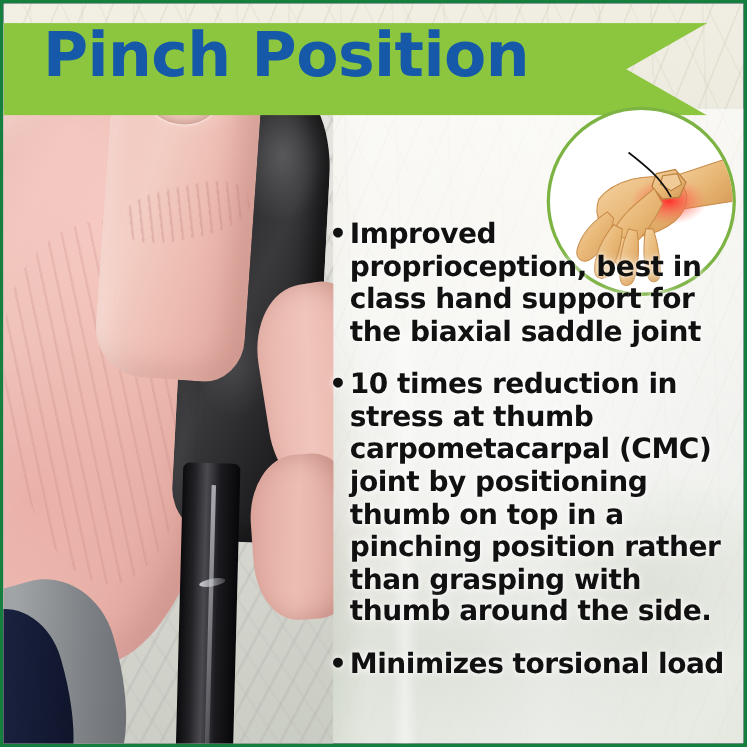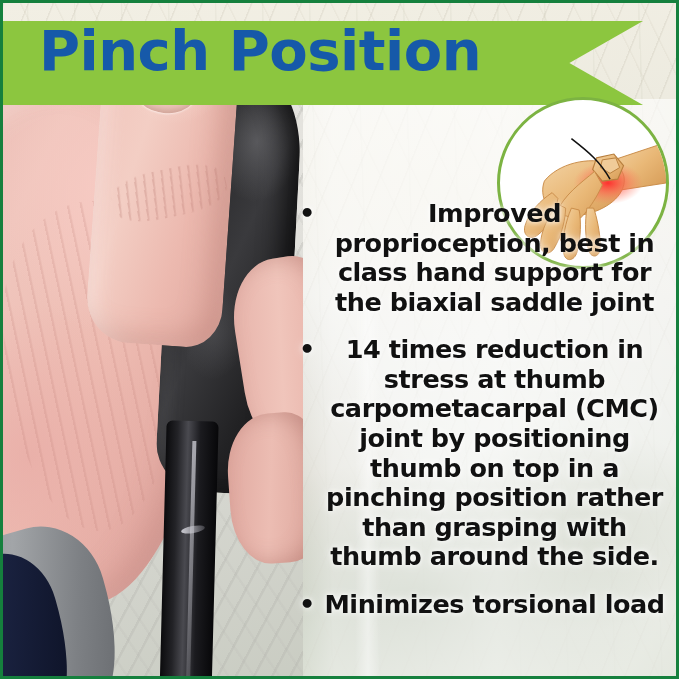--- a/index.html
+++ b/index.html
@@ -249,21 +249,20 @@
     color: #1a1a1a;
     letter-spacing: -0.1px;
   }
   .anatomy { position: absolute; inset: 0; }
 
   
   .bullets {
     position: absolute;
     left: 296px; top: 196px;
     width: 372px;
-    text-align: center;
   }
   .bullet {
     position: relative;
     margin: 0 0 18px 0;
     padding-left: 19px;
     font-family: "DejaVu Sans", "Liberation Sans", sans-serif;
     font-size: 25.5px;
     font-weight: bold;
     line-height: 1.16;
     color: #111111;
@@ -343,17 +342,17 @@
       <path d="M90 112 C88 126, 88 144, 92 156 C95 165, 104 163, 104 152 C104 138, 100 120, 97 112 Z" fill="url(#boneG)" stroke="#c98c49" stroke-width="1"></path>
 
       <path d="M74 40 C92 54, 104 64, 114 82" stroke="#111111" stroke-width="1.6" fill="none"></path>
     </svg>
     <div class="inset-label">
     </div>
   </div>
 
   <div class="bullets">
     <p class="bullet">Improved proprioception, best in class hand support for the biaxial saddle joint</p>
-    <p class="bullet">14 times reduction in stress at thumb carpometacarpal (CMC) joint by positioning thumb on top in a pinching position rather than grasping with thumb around the side.</p>
+    <p class="bullet">10 times reduction in stress at thumb carpometacarpal (CMC) joint by positioning thumb on top in a pinching position rather than grasping with thumb around the side.</p>
     <p class="bullet last">Minimizes torsional load</p>
   </div>
 
 </div>
 
 </body></html>

